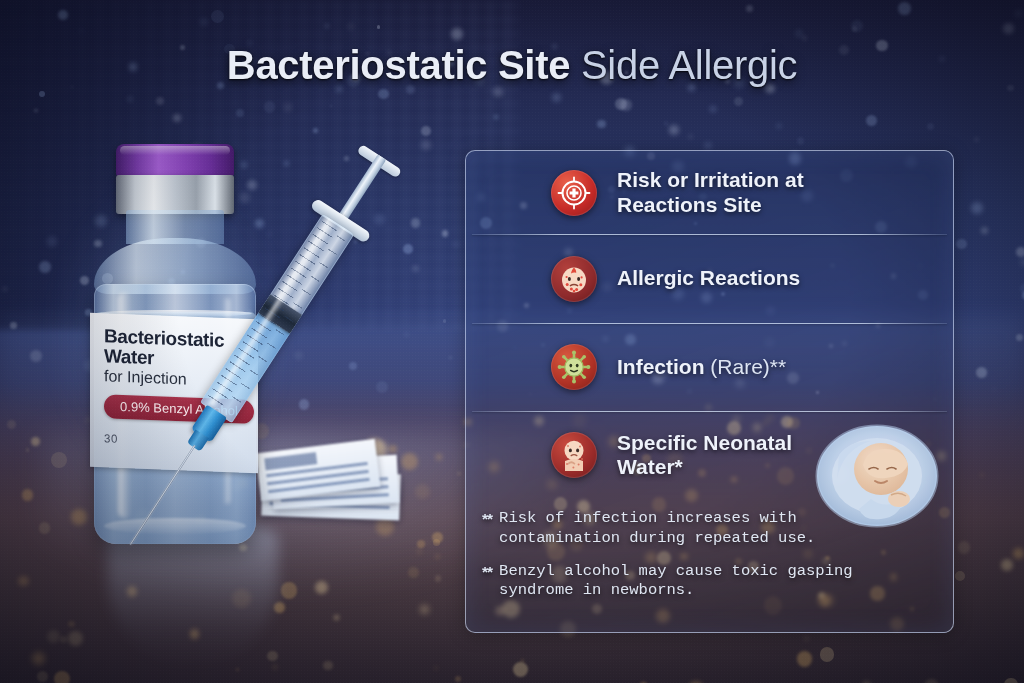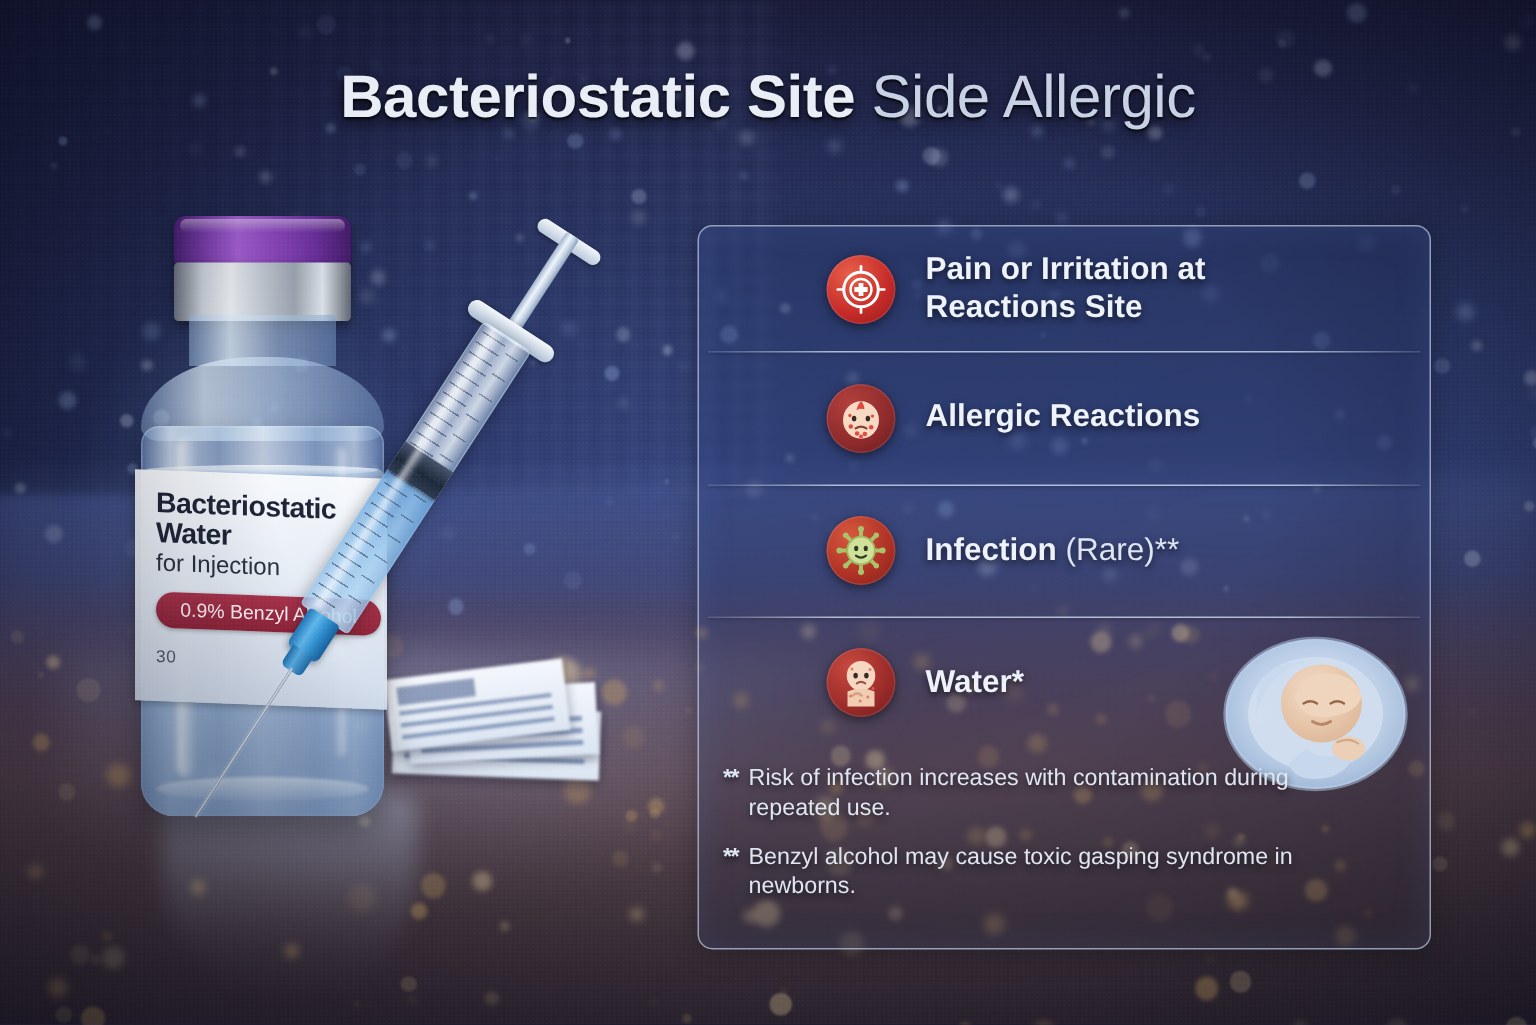--- a/index.html
+++ b/index.html
@@ -168,21 +168,21 @@
     position:absolute; left:16px; right:14px; top:358px;
   }
   .note{
     display:flex; gap:7px;
     font-size:15.5px; line-height:1.28;
     color:#dfe6f2;
     margin-bottom:13px;
     text-shadow:0 2px 5px rgba(0,0,0,.6);
   }
   .note .mark{ flex:0 0 auto; font-weight:bold; letter-spacing:-1px; }
-  .note .txt{ max-width:410px; }
+  .note .txt{ max-width:410px;font-family:Liberation Mono, monospace; }
 
   
   .vial{ position:absolute; left:86px; top:144px; width:178px; height:400px; }
 
   .vial-cap{
     position:absolute; left:30px; top:0; width:118px; height:34px;
     border-radius:8px 8px 5px 5px;
     background:linear-gradient(90deg,#4a1f74 0%,#7d3fb0 18%,#a862d8 36%,#8a46bc 58%,#6a2f9b 80%,#431a68 100%);
     box-shadow:0 3px 6px rgba(0,0,0,.45);
   }
@@ -800,21 +800,21 @@
             <path d="M15.4 12.6h3.2v2.8h2.8v3.2h-2.8v2.8h-3.2v-2.8h-2.8v-3.2h2.8z" fill="#fff"></path>
             <g stroke="#fff" stroke-width="1.8" stroke-linecap="round">
               <line x1="17" y1="1.5" x2="17" y2="5"></line>
               <line x1="17" y1="29" x2="17" y2="32.5"></line>
               <line x1="1.5" y1="17" x2="5" y2="17"></line>
               <line x1="29" y1="17" x2="32.5" y2="17"></line>
             </g>
           </svg>
         </div>
         <div class="row-label">
-          <div>Pain or Irritation at</div>
+          <div>Risk or Irritation at</div>
           <div>Reactions Site</div>
         </div>
       </div>
 
       <div class="row row-3">
         <div class="badge badge-infection">
           <svg width="36" height="36" viewBox="0 0 36 36">
             <g stroke="#a9c36a" stroke-width="2.6" stroke-linecap="round">
               <line x1="18" y1="4" x2="18" y2="9"></line>
               <line x1="18" y1="27" x2="18" y2="32"></line>
@@ -883,20 +883,21 @@
               <circle cx="12" cy="9" r="1"></circle>
                 <circle cx="24" cy="9.4" r="1"></circle>
               <circle cx="11" cy="27" r="1"></circle>
                 <circle cx="22.6" cy="27.6" r="1"></circle>
               <circle cx="17.4" cy="30.4" r="1"></circle>
                 <circle cx="26" cy="22" r="1"></circle>
             </g>
           </svg>
         </div>
         <div class="row-label">
+          <div>Specific Neonatal</div>
           <div>Water*</div>
         </div>
       </div>
 
       <div class="baby-photo">
         <svg width="132" height="106" viewBox="0 0 132 106">
           <defs>
             <radialGradient id="swg" cx="50%" cy="45%" r="62%">
               <stop offset="0%" stop-color="#e6eefb"></stop>
               <stop offset="60%" stop-color="#c3d6ee"></stop>

